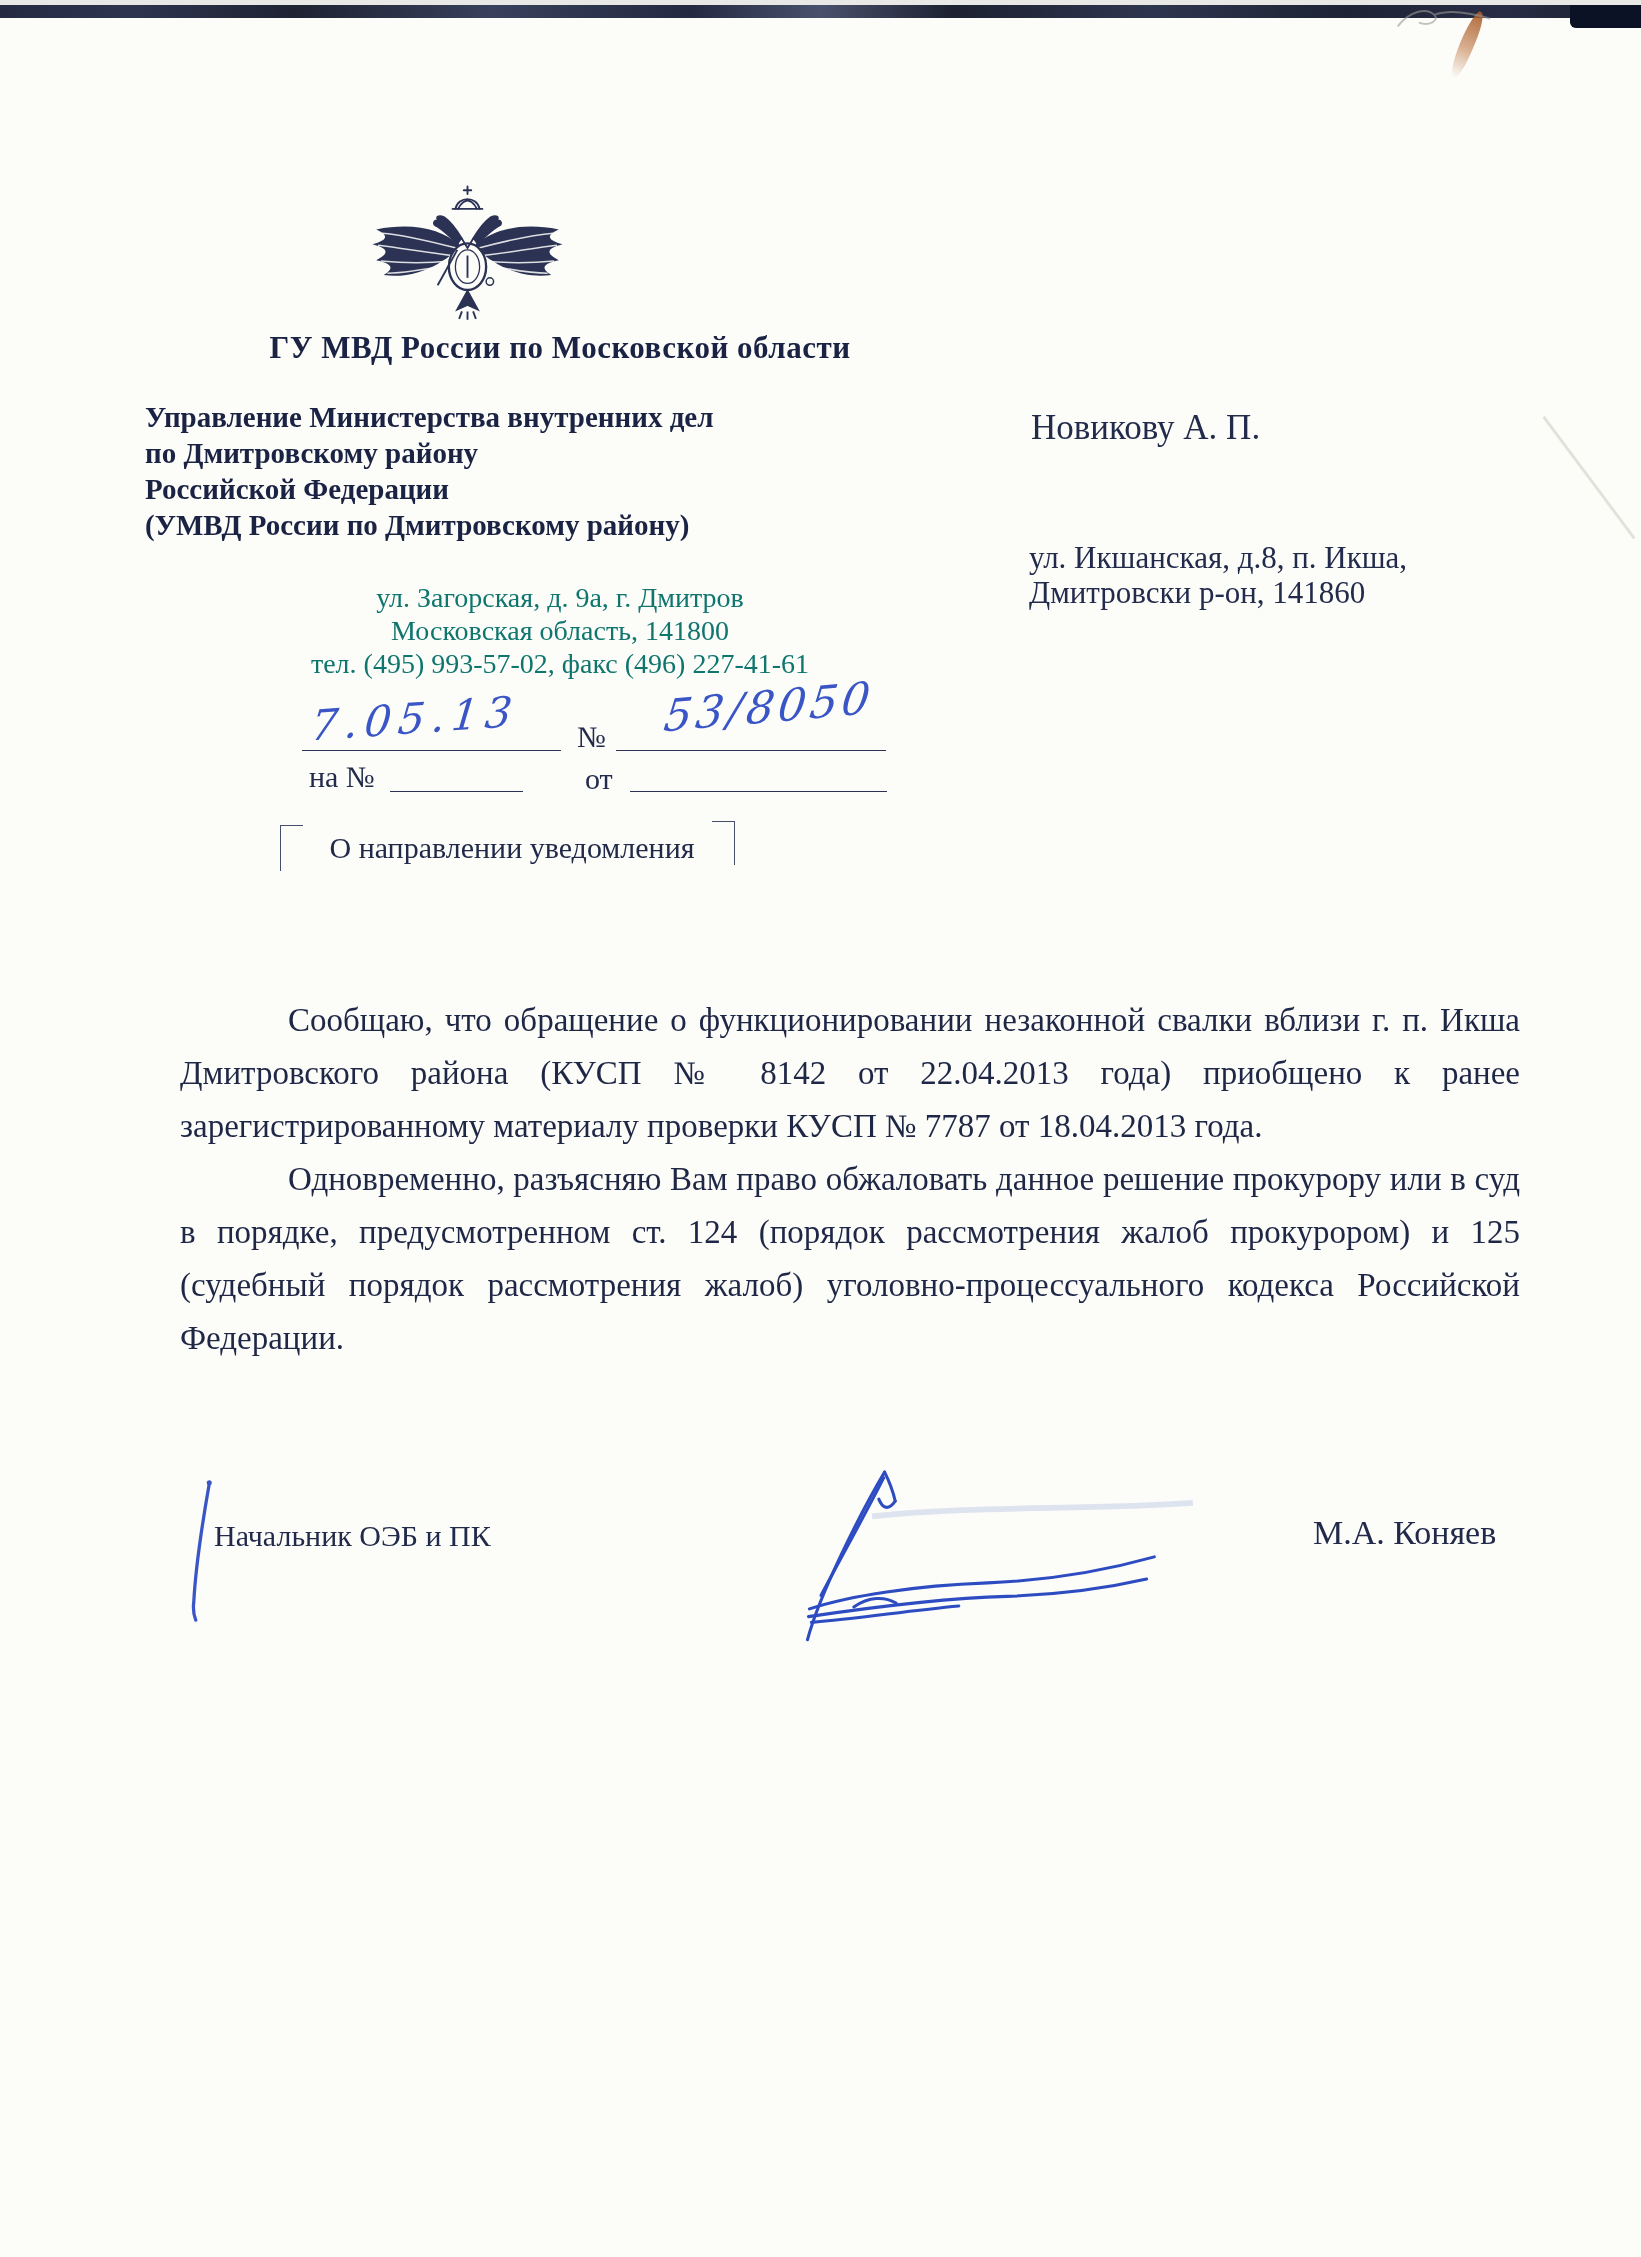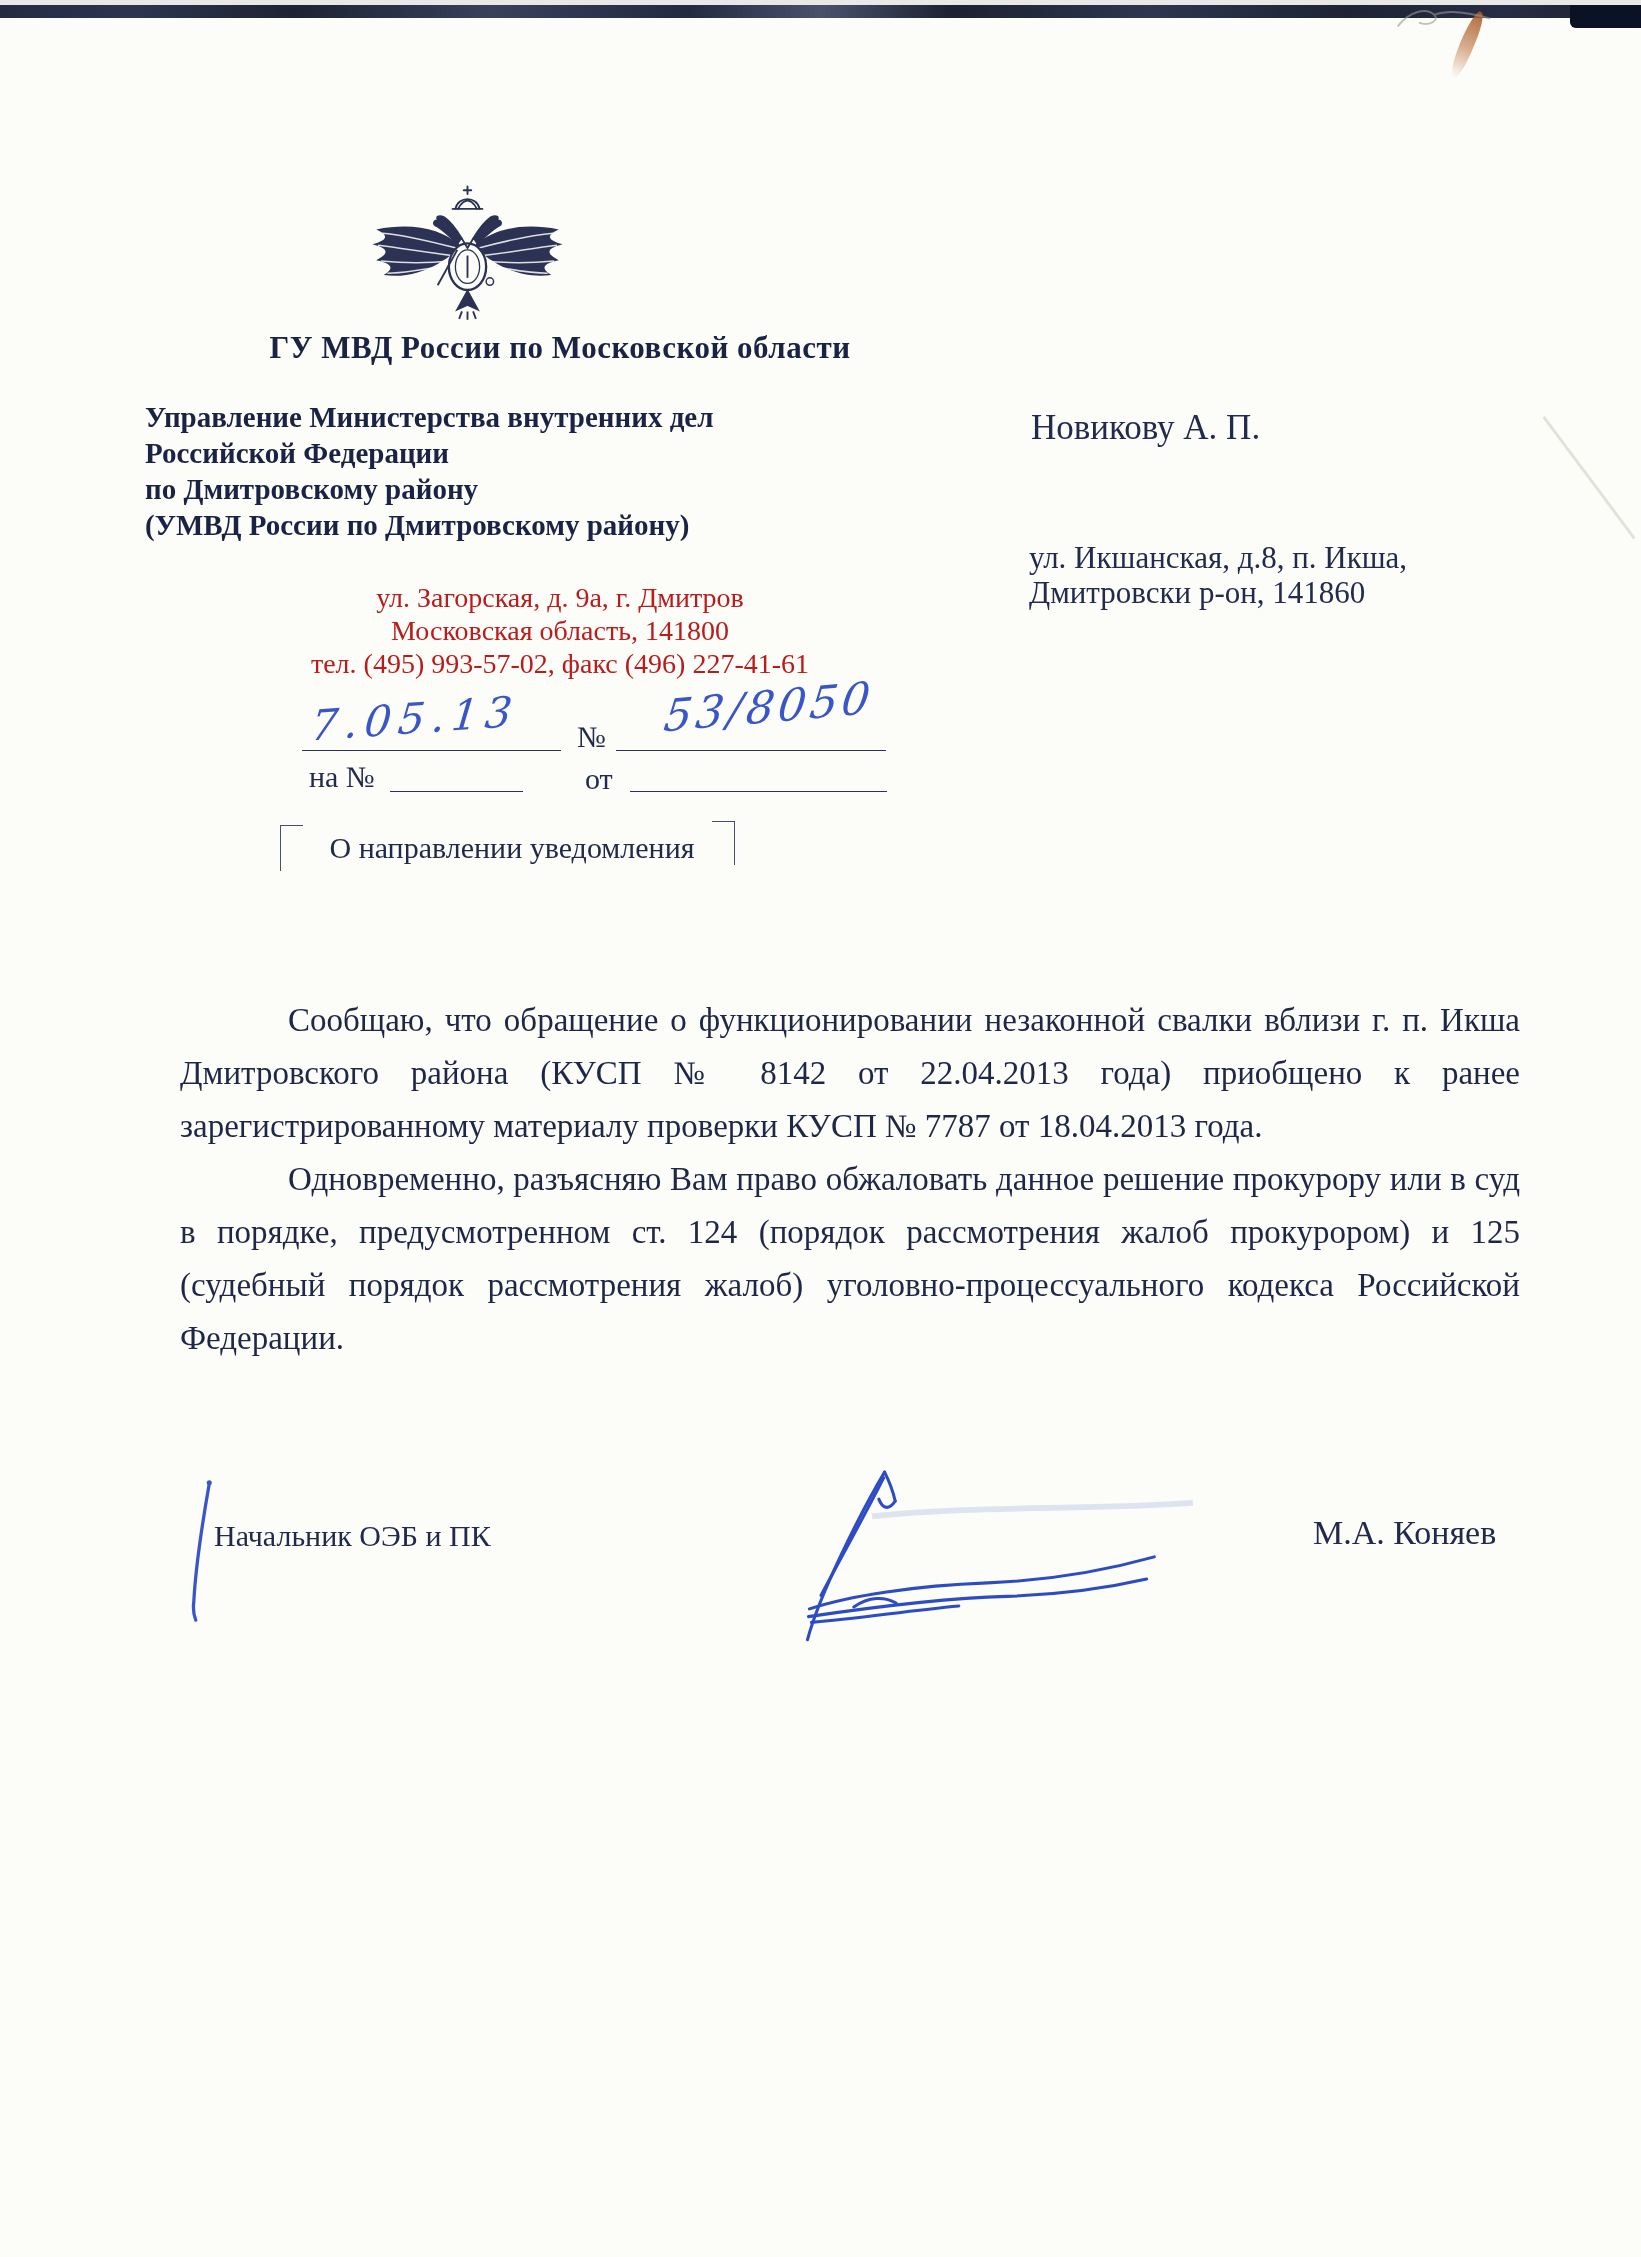--- a/index.html
+++ b/index.html
@@ -36,21 +36,21 @@
   .lh-title{
     position:absolute;left:174px;top:325px;width:772px;
     text-align:center;font-weight:bold;font-size:31px;color:#1b2344;letter-spacing:0.5px;
   }
   .lh-org{
     position:absolute;left:145px;top:394px;width:830px;
     font-weight:bold;font-size:29px;line-height:36px;color:#1b2344;
   }
   .lh-addr{
     position:absolute;left:145px;top:576px;width:830px;
-    text-align:center;font-size:28px;line-height:33px;color:#b91c1c;
+    text-align:center;font-size:28px;line-height:33px;color:#0f766e;
   }
   
   .ref-label{position:absolute;font-size:30px;color:#232b4c;}
   .u-line{position:absolute;border-bottom:1.9px solid #2a3154;height:0;}
   .hand{
     position:absolute;font-family:"DejaVu Serif", serif;font-style:italic;
     color:#3a56c6;white-space:nowrap;
   }
   .hand-date{left:311px;top:689px;font-size:42px;letter-spacing:6.8px;transform:rotate(-4deg) skewX(-10deg);}
   .hand-num{left:664px;top:676px;font-size:44px;letter-spacing:3.9px;transform:rotate(-5deg) skewX(-12deg);}
@@ -128,22 +128,22 @@
     <g fill="#2b3254" stroke="#2b3254" stroke-width="2">
       <path d="M110,114 L99,134 L110,129 L121,134 Z"></path>
       <path d="M104,136 L101,144 M110,136 L110,145 M116,136 L119,144" fill="none"></path>
     </g>
   </svg>
 
   <div class="lh-title">ГУ МВД России по Московской области</div>
 
   <div class="lh-org">
     <div>Управление Министерства внутренних дел</div>
+    <div>по Дмитровскому району</div>
     <div>Российской Федерации</div>
-    <div>по Дмитровскому району</div>
     <div>(УМВД России по Дмитровскому району)</div>
   </div>
 
   <div class="lh-addr">
     <div>ул. Загорская, д. 9а, г. Дмитров</div>
     <div>Московская область,  141800</div>
     <div>тел. (495) 993-57-02, факс (496) 227-41-61</div>
   </div>
 
   <div class="hand hand-date">7.05.13</div>

